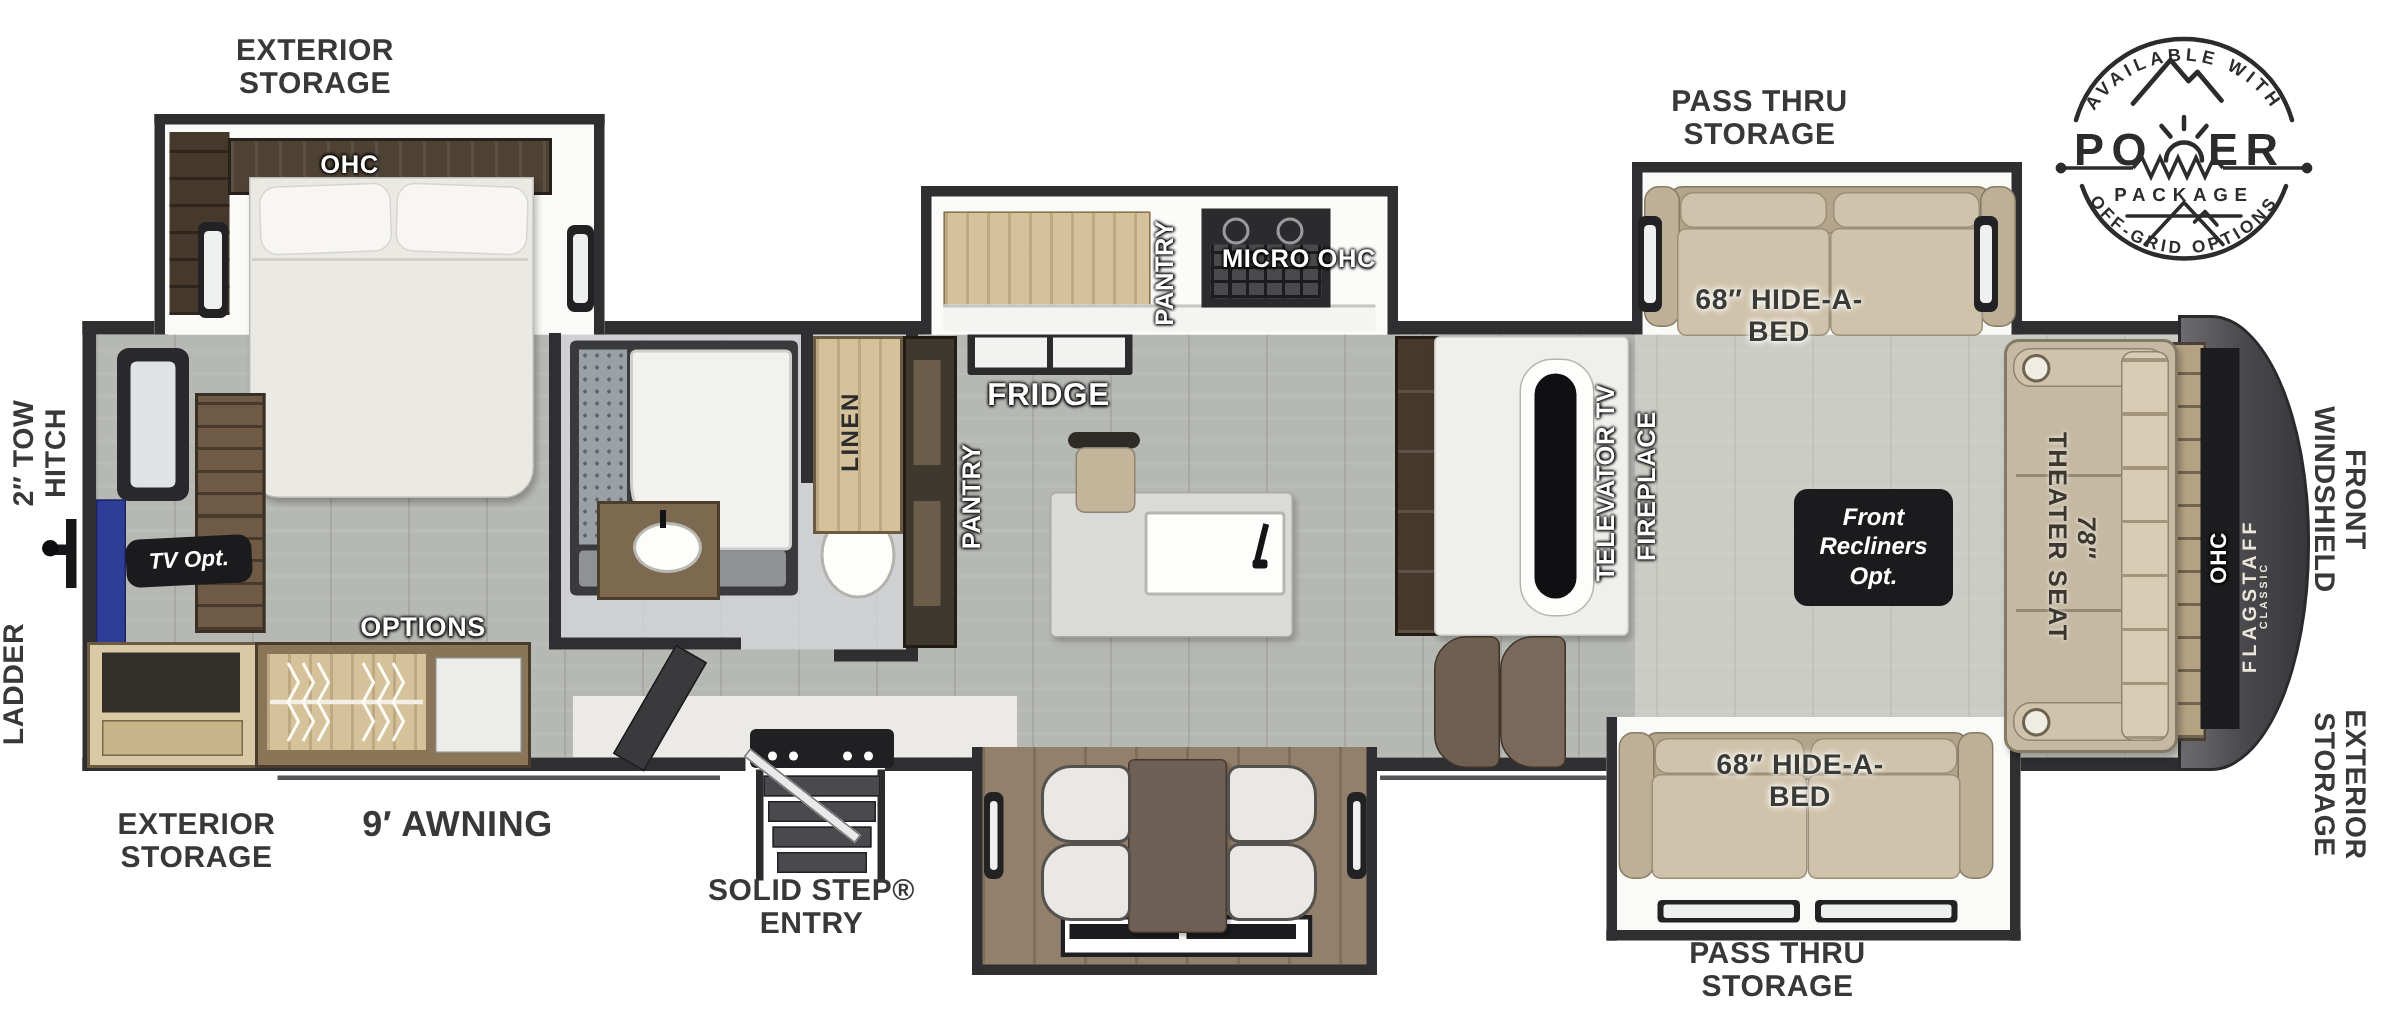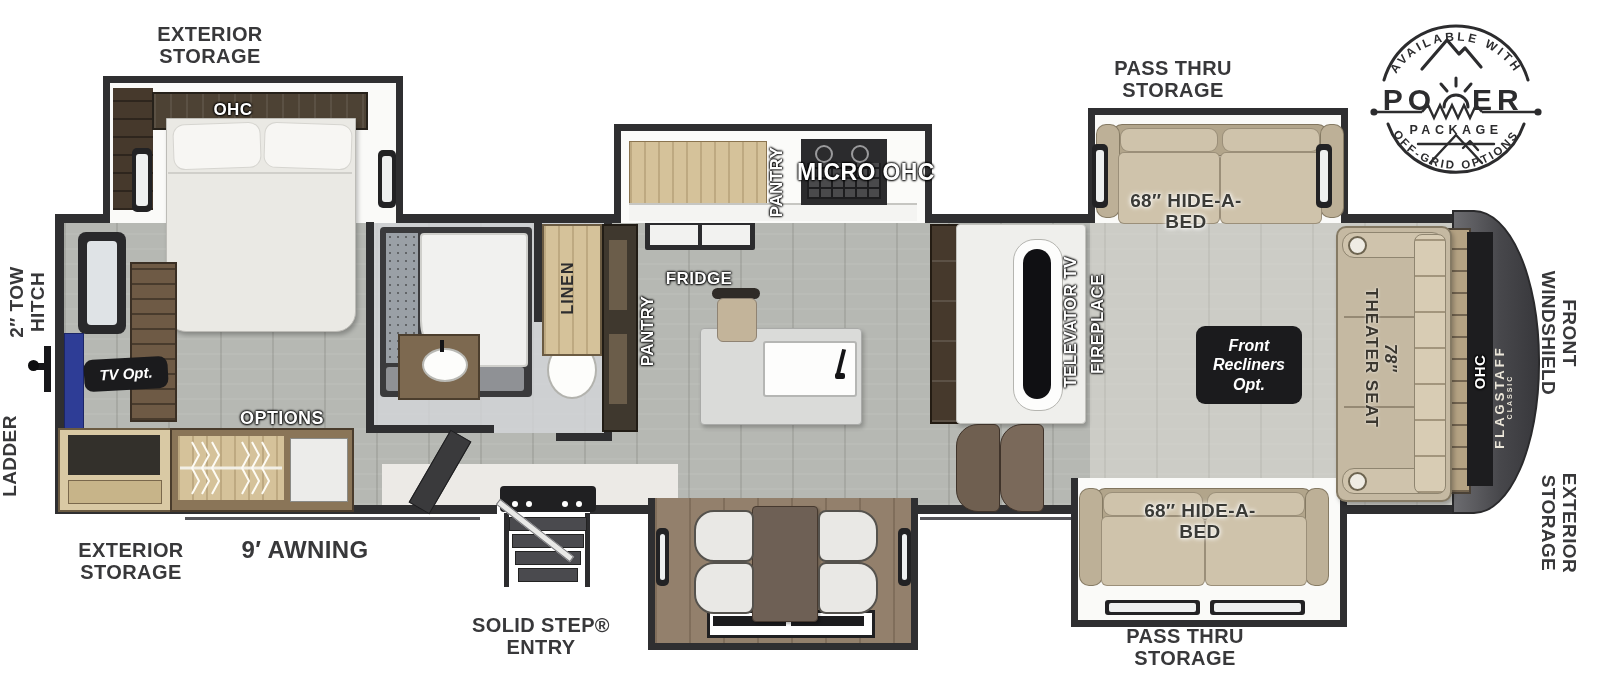--- a/index.html
+++ b/index.html
@@ -234,24 +234,24 @@
   </div>
 
   <div class="lbl dark" style="left:110px;top:20px;width:200px;height:50px;font-size:20px;">EXTERIOR
 STORAGE</div>
   <div class="lbl white" style="left:193px;top:98px;width:80px;height:24px;font-size:17px;">OHC</div>
   <div class="callout" style="left:84px;top:358px;width:84px;height:32px;font-size:15px;transform:rotate(-3deg);">TV Opt.</div>
   <div class="lbl white" style="left:202px;top:406px;width:160px;height:24px;font-size:18px;">OPTIONS</div>
   <div class="lbl dark" style="left:31px;top:536px;width:200px;height:50px;font-size:20px;">EXTERIOR
 STORAGE</div>
   <div class="lbl dark" style="left:205px;top:538px;width:200px;height:24px;font-size:24px;">9′ AWNING</div>
-  <div class="lbl dark" style="left:431px;top:611px;width:220px;height:50px;font-size:20px;">SOLID STEP®
+  <div class="lbl dark" style="left:431px;top:580px;width:220px;height:50px;font-size:20px;">SOLID STEP®
 ENTRY</div>
-  <div class="lbl white" style="left:786px;top:161px;width:160px;height:24px;font-size:23px;">MICRO OHC</div>
-  <div class="lbl white" style="left:639px;top:267px;width:120px;height:24px;font-size:17px;">FRIDGE</div>
+  <div class="lbl white" style="left:786px;top:161px;width:160px;height:24px;font-size:17px;">MICRO OHC</div>
+  <div class="lbl white" style="left:639px;top:252px;width:120px;height:24px;font-size:21px;">FRIDGE</div>
   <div class="lbl dark" style="left:1073px;top:54px;width:200px;height:50px;font-size:20px;">PASS THRU
 STORAGE</div>
   <div class="lbl darkglow" style="left:1091px;top:188px;width:190px;height:46px;font-size:19px;">68″ HIDE-A-
 BED</div>
   <div class="lbl darkglow" style="left:1105px;top:498px;width:190px;height:46px;font-size:19px;">68″ HIDE-A-
 BED</div>
   <div class="lbl dark" style="left:1075px;top:622px;width:220px;height:50px;font-size:20px;">PASS THRU
 STORAGE</div>
   <div class="callout" style="left:1196px;top:326px;width:106px;height:78px;font-size:16px;">Front
 Recliners

